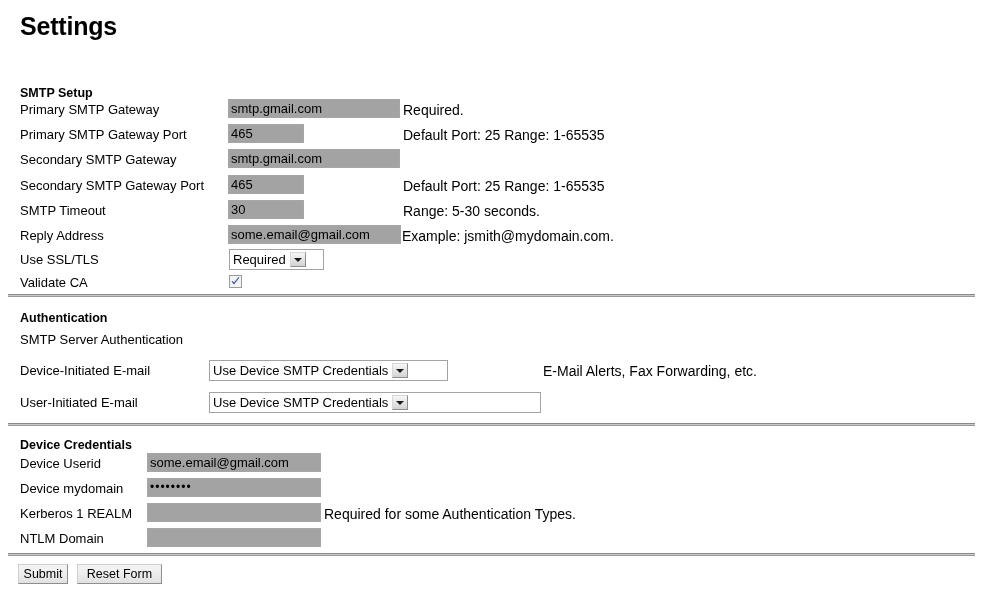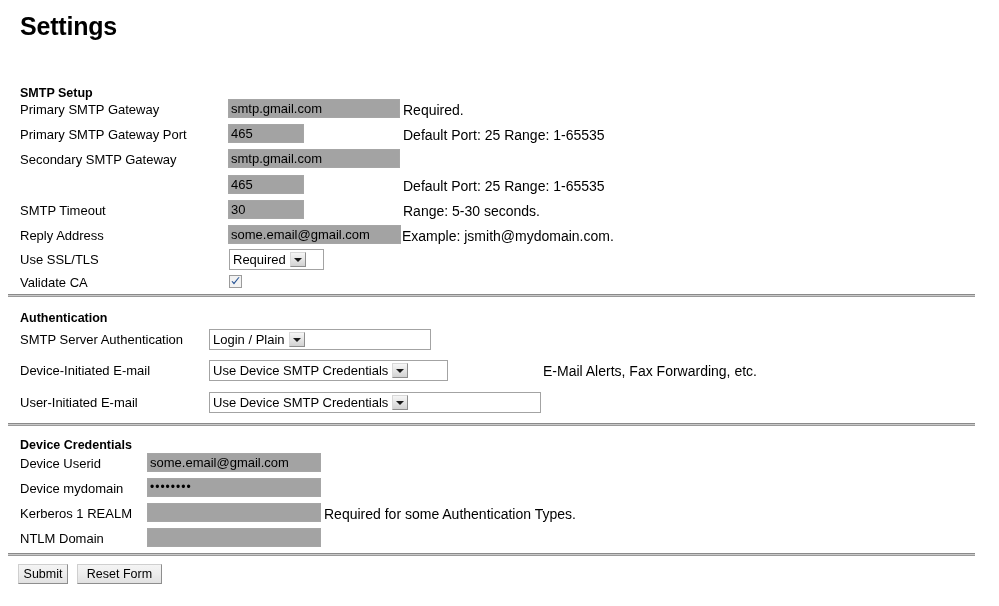--- a/index.html
+++ b/index.html
@@ -177,20 +177,21 @@
   <div class="hint" style="left:395px; top:102px;">Required.</div>
 
   <div class="lbl" style="left:12px; top:127px;">Primary SMTP Gateway Port</div>
   <input class="txt" style="left: 220px; top: 124px; width: 76px;" value="465">
   <div class="hint" style="left:395px; top:127px;">Default Port: 25 Range: 1-65535</div>
 
   <div class="lbl" style="left:12px; top:152px;">Secondary SMTP Gateway</div>
   <input class="txt" style="left: 220px; top: 149px; width: 172px;" value="smtp.gmail.com">
   <div class="hint" style="left:395px; top:152px;"></div>
 
+  <div class="lbl" style="left:12px; top:178px;">Secondary SMTP Gateway Port</div>
   <input class="txt" style="left: 220px; top: 175px; width: 76px;" value="465">
   <div class="hint" style="left:395px; top:178px;">Default Port: 25 Range: 1-65535</div>
 
   <div class="lbl" style="left:12px; top:203px;">SMTP Timeout</div>
   <input class="txt" style="left: 220px; top: 200px; width: 76px;" value="30">
   <div class="hint" style="left:395px; top:203px;">Range: 5-30 seconds.</div>
 
   <div class="lbl" style="left:12px; top:228px;">Reply Address</div>
   <input class="txt" style="left: 220px; top: 225px; width: 173px;" value="some.email@gmail.com">
   <div class="hint" style="left:394px; top:228px;">Example: jsmith@mydomain.com.</div>
@@ -208,26 +209,20 @@
     <svg width="11" height="11" viewBox="0 0 11 11">
       <path d="M1.5 5.6 L4 8.4 L9.6 1.2 L8.4 1.2 L4 6.6 L2.4 5.0 Z" fill="#2b5797"></path>
     </svg>
   </div>
 
   <div class="divider" style="top:294px;"></div>
 
   <div class="section-heading" style="left:12px; top:311px;">Authentication</div>
 
   <div class="lbl" style="left:12px; top:332px;">SMTP Server Authentication</div>
-  <div class="sel" style="left:201px; top:329px; width:222px;">
-    <span class="sel-text">Login / Plain</span>
-    <span class="arrow-box">
-        <span class="tri"></span>
-      </span>
-  </div>
 
   <div class="lbl" style="left:12px; top:363px;">Device-Initiated E-mail</div>
   <div class="sel" style="left:201px; top:360px; width:239px;">
     <span class="sel-text">Use Device SMTP Credentials</span>
     <span class="arrow-box">
         <span class="tri"></span>
       </span>
   </div>
   <div class="hint" style="left:535px; top:363px;">E-Mail Alerts, Fax Forwarding, etc.</div>
 

